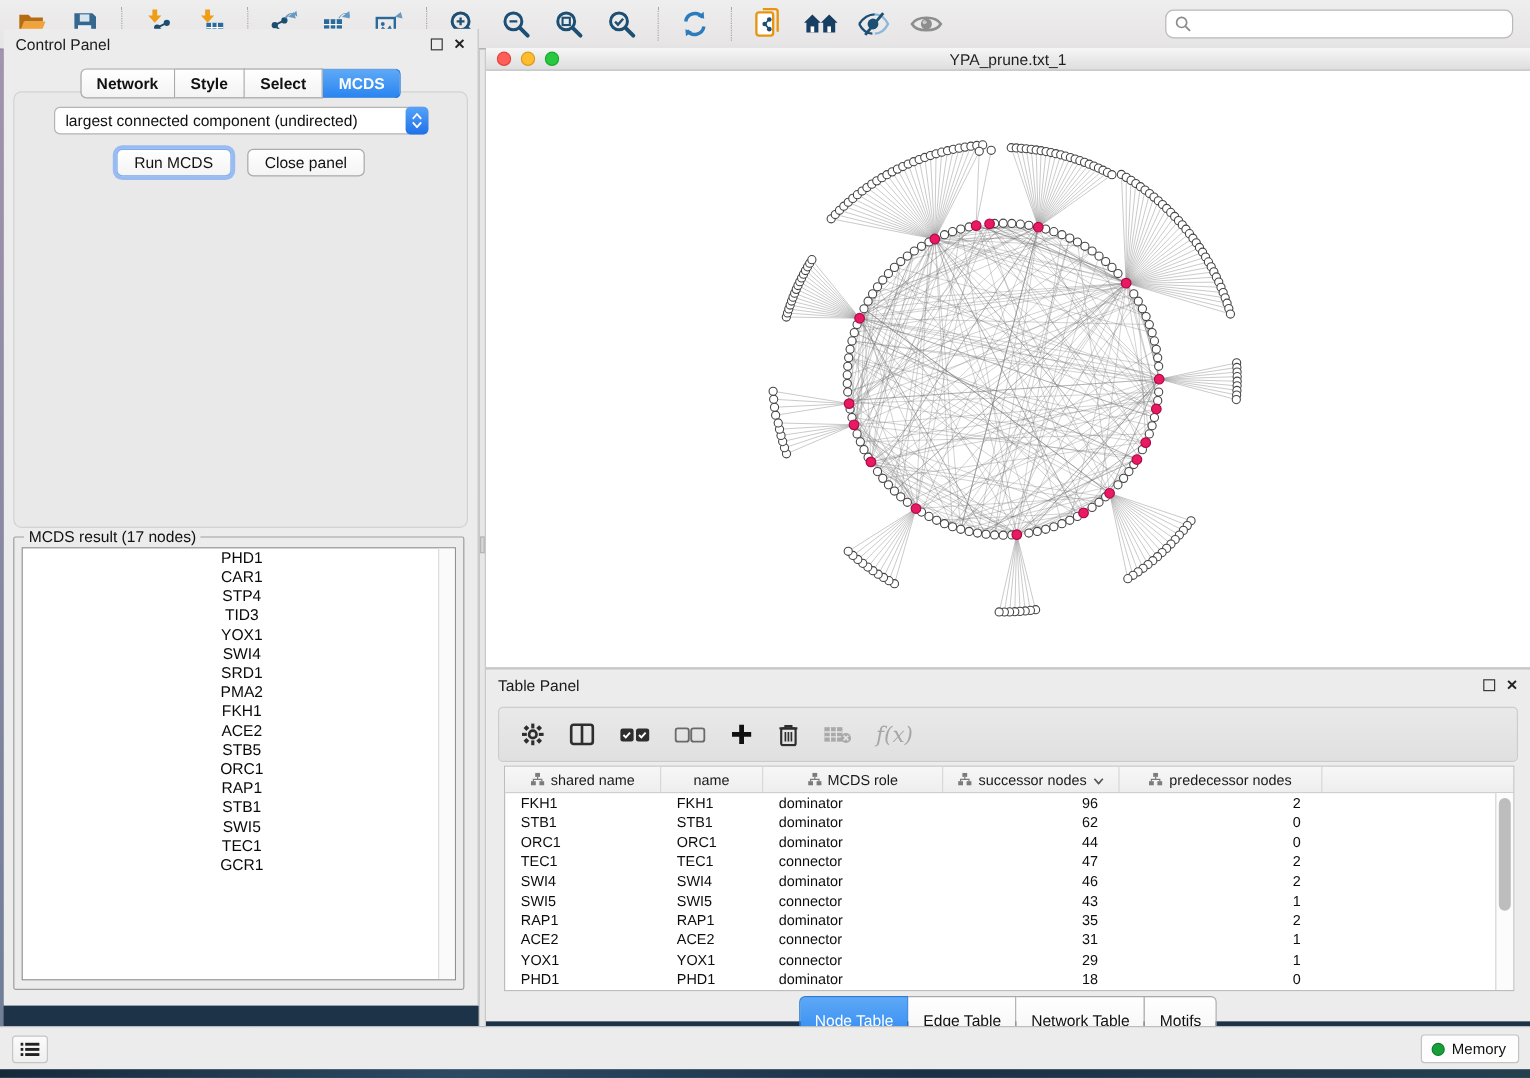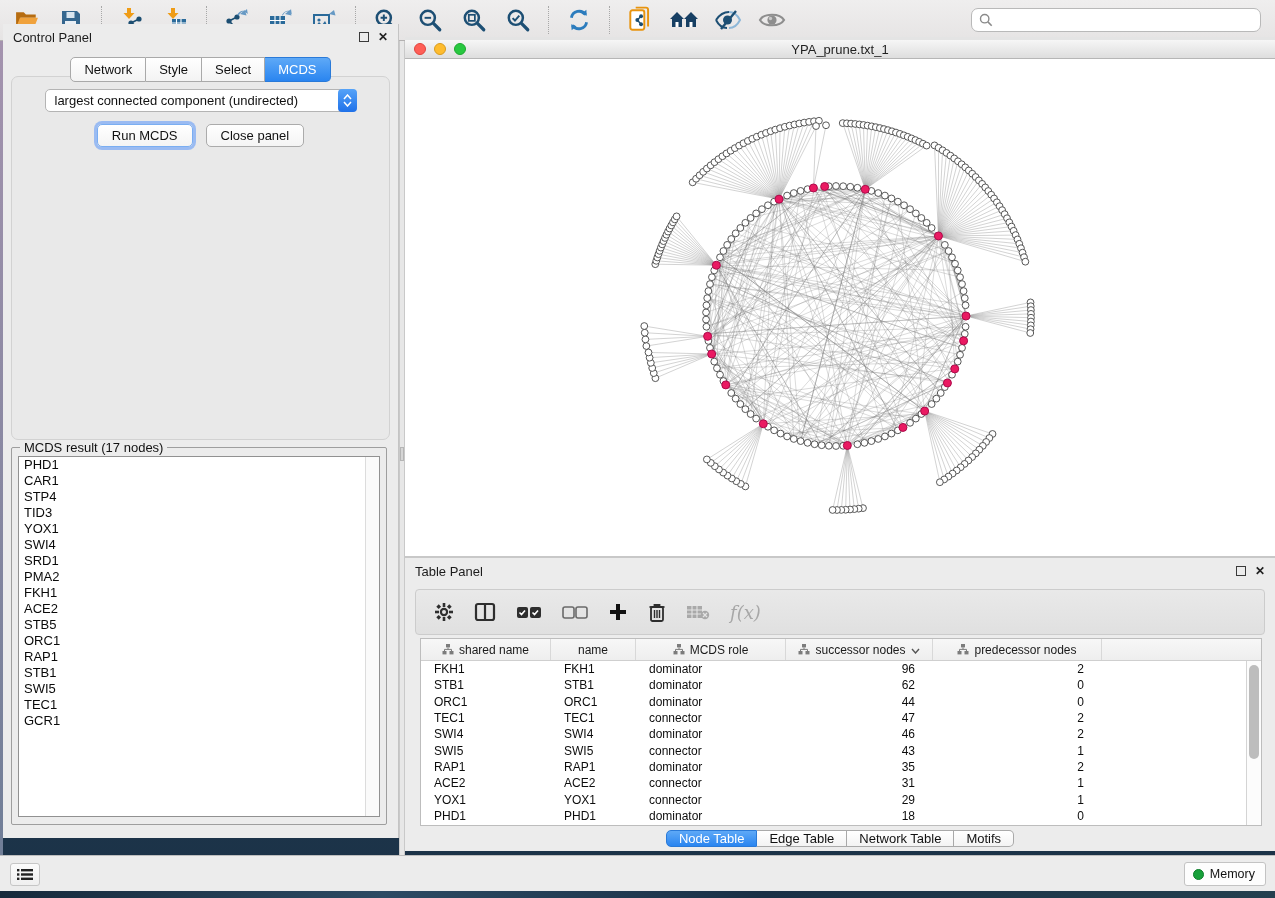--- a/index.html
+++ b/index.html
@@ -27,21 +27,21 @@
 
   
   .control-panel { position:absolute; left:3px; top:24px; width:396px; height:814px;
     background:#ececec; border-right:1px solid #c4c4c4; }
   .panel-titlerow { height:26px; display:flex; align-items:center; padding:0 10px; }
   .panel-title { font-size:13px; color:#1c1c1c; }
   .panel-winbtns { margin-left:auto; display:flex; gap:9px; align-items:center; }
   .float-btn { width:10px; height:10px; border:1.5px solid #3a3a3a; }
   .close-btn { font-size:12px; font-weight:bold; color:#222; line-height:10px; }
 
-  .cp-tabs { position:absolute; left:0; top:33px; width:100%; display:flex; justify-content:center; z-index:3; }
+  .cp-tabs { position:absolute; left:0; top:33px; width:100%; display:flex; justify-content:center; z-index:3;font-weight:bold; }
   .seg-btn { font-size:13px; color:#111; background:linear-gradient(#ffffff,#f3f3f3);
     border:1px solid #a9a9a9; border-left-width:0; padding:4px 13px; }
   .seg-btn:first-child { border-left-width:1px; border-radius:5px 0 0 5px; }
   .seg-btn:last-child { border-radius:0 5px 5px 0; }
   .seg-btn.active { background:linear-gradient(#5ea9f7,#2a85f0); color:#fff; border-color:#2a7ad8; }
 
   .cp-content { position:absolute; left:8px; right:8px; top:52px; height:364px;
     background:#e9e9e9; border:1px solid #d2d2d2; border-radius:7px; }
   .opt-label { margin-top:28px; text-align:center; font-size:13.5px; color:#111; }
   .combo { margin:12px auto 0; width:312px; height:23px; background:#fff;
@@ -49,21 +49,21 @@
   .combo-text { flex:1; font-size:13px; color:#111; padding-left:9px; white-space:nowrap; }
   .combo-stepper { width:19px; height:23px; margin-right:-1px; border-radius:4px;
     background:linear-gradient(#56a3f8,#1f71e9); display:flex; flex-direction:column;
     align-items:center; justify-content:center; gap:1px; }
   .btn-row { margin-top:12px; display:flex; justify-content:center; gap:13px; }
   .mac-btn { font-size:13px; color:#111; background:linear-gradient(#ffffff,#f4f4f4);
     border:1px solid #ababab; border-radius:5px; padding:3px 14px; height:23px; }
   .mac-btn.focused { box-shadow:0 0 0 3px rgba(90,150,250,.55); border-color:#7aaef2; }
 
   .mcds-fieldset { position:absolute; left:8px; right:11px; top:423px; height:378px;
-    border:1px solid #9e9e9e; border-radius:2px; background:#ececec; }
+    border:1px solid #9e9e9e; border-radius:2px; background:#ececec;text-align:center; }
   .fieldset-legend { position:absolute; top:-8px; left:8px; background:#ececec;
     padding:0 4px; font-size:13px; color:#111; }
   .mcds-list { position:absolute; left:6px; right:6px; top:8px; bottom:7px;
     background:#fff; border:1px solid #919191; overflow:hidden; }
   .mcds-scroll { position:absolute; right:0; top:0; bottom:0; width:14px;
     background:#fafafa; border-left:1px solid #dcdcdc; }
   .mcds-item { font-size:13px; color:#0a0a0a; line-height:16px; padding-left:5px; }
 
   
   .right-pane { position:absolute; left:405px; top:37px; width:870px; height:814px; background:#e4e4e4; }
@@ -99,21 +99,21 @@
   .dt-row { display:flex; height:16.3px; align-items:center; }
   .dt-cell { font-size:12px; color:#0d0d0d; white-space:nowrap; }
   .dt-cell.txt { padding-left:13px; }
   .dt-cell.num { text-align:right; padding-right:18px; }
   .dt-vscroll { position:absolute; right:0; top:22px; bottom:0; width:15px;
     background:#fcfcfc; border-left:1px solid #d4d4d4; }
   .dt-thumb { position:absolute; left:2px; right:2px; top:4px; height:94px;
     background:#bdbdbd; border-radius:6px; }
 
   .tp-tabs { position:absolute; left:0; right:0; top:272px; display:flex; justify-content:center; }
-  .tp-tabs .seg-btn { padding:0 12px; font-size:13px; }
+  .tp-tabs .seg-btn { padding:12px 12px; font-size:13px; }
 
   
   .status-bar { position:absolute; left:0; top:855px; width:1275px; height:36px;
     background:#ececec; border-top:1px solid #bdbdbd; }
   .list-btn { position:absolute; left:10px; top:7px; width:30px; height:23px;
     background:linear-gradient(#fbfbfb,#efefef); border:1px solid #c6c6c6; border-radius:3px;
     display:flex; align-items:center; justify-content:center; }
   .memory-btn { position:absolute; right:9px; top:6px; height:24px; padding:0 10px 0 8px;
     background:#fdfdfd; border:1px solid #c3c3c3; border-radius:3px;
     display:flex; align-items:center; gap:6px; font-size:12.5px; color:#111; }

